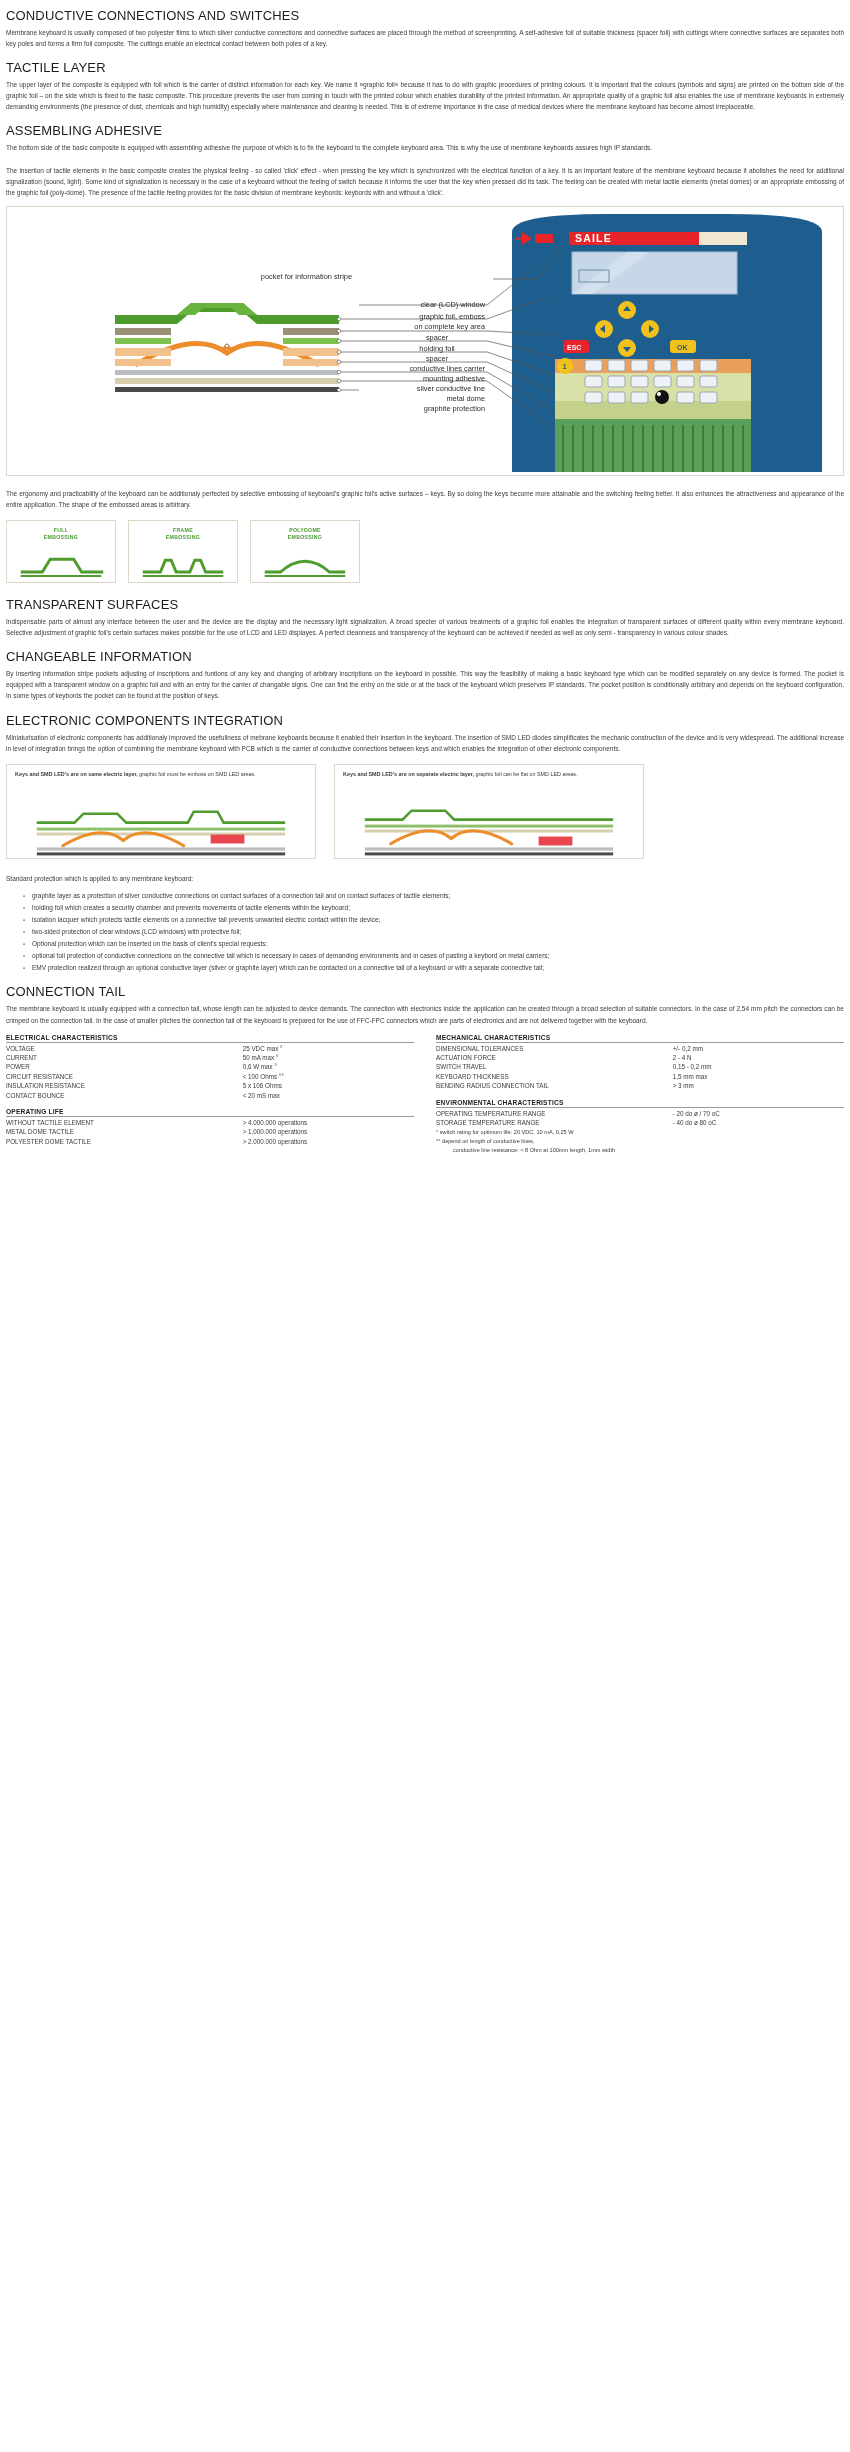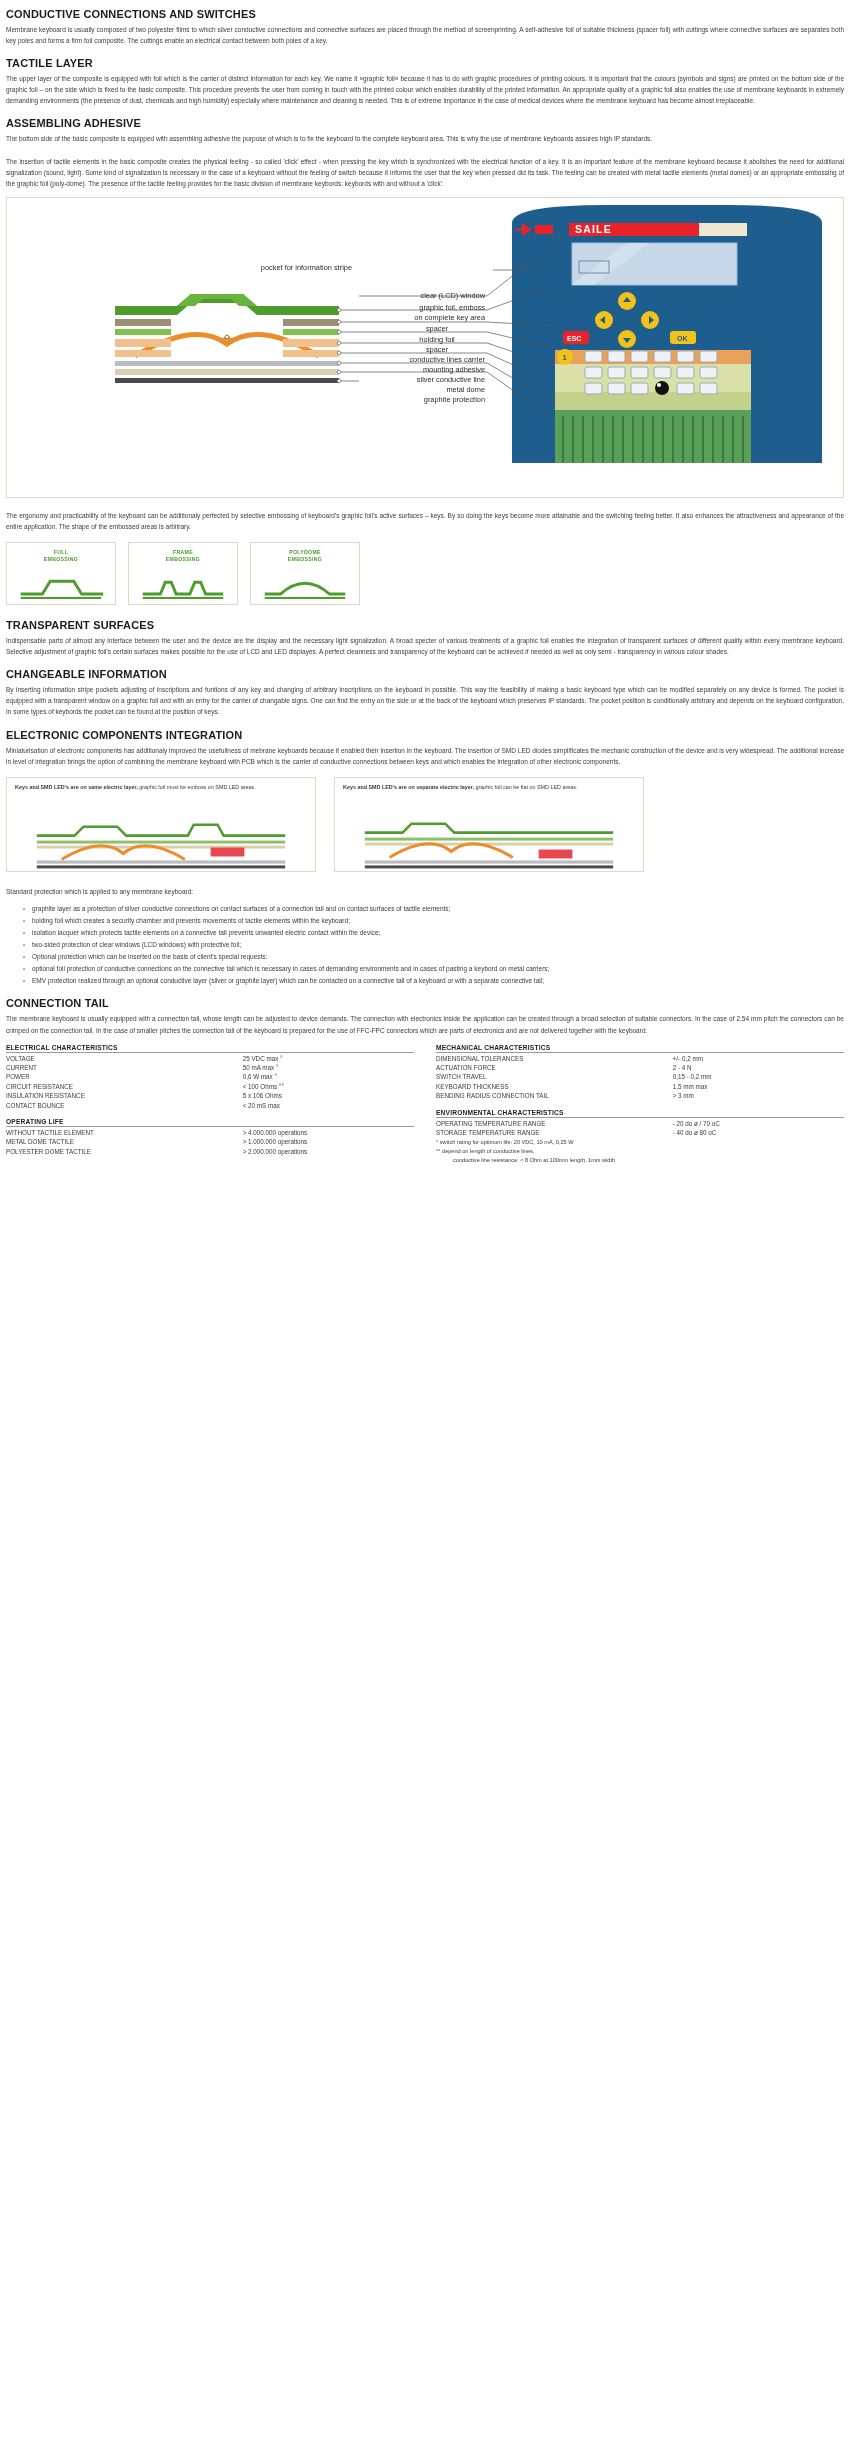--- a/index.html
+++ b/index.html
@@ -6,40 +6,40 @@
   html, body { margin: 0; padding: 0; }
   body {
     width: 850px;
     background: #ffffff;
     font-family: "Liberation Sans", sans-serif;
     color: #2b2b2b;
   }
   .page { width: 850px; padding: 8px 6px 4px 6px; }
 
   h2.section-title {
-    font-size: 11px;
-    font-weight: 700;
+    font-size: 13px;
+    font-weight: 400;
     letter-spacing: .15px;
     margin: 0 0 4px 0;
     color: #1c1c1c;
   }
   p.body-text {
     font-size: 6.5px;
     line-height: 11.1px;
     margin: 0 0 6px 0;
     text-align: justify;
     color: #3a3a3a;
   }
   .block { margin-bottom: 11px; }
   .block.tight { margin-bottom: 8px; }
 
   
   .figure-main {
     border: 1px solid #ddd8c8;
-    height: 301px;
+    height: 270px;
     margin: 6px 0 12px 0;
     position: relative;
     background: #fff;
     overflow: hidden;
   }
   .fig-svg { position: absolute; inset: 0; }
 
   
   .emboss-row { display: flex; gap: 12px; padding: 4px 0 6px 0; justify-content: flex-start; }
   .emboss-card {

